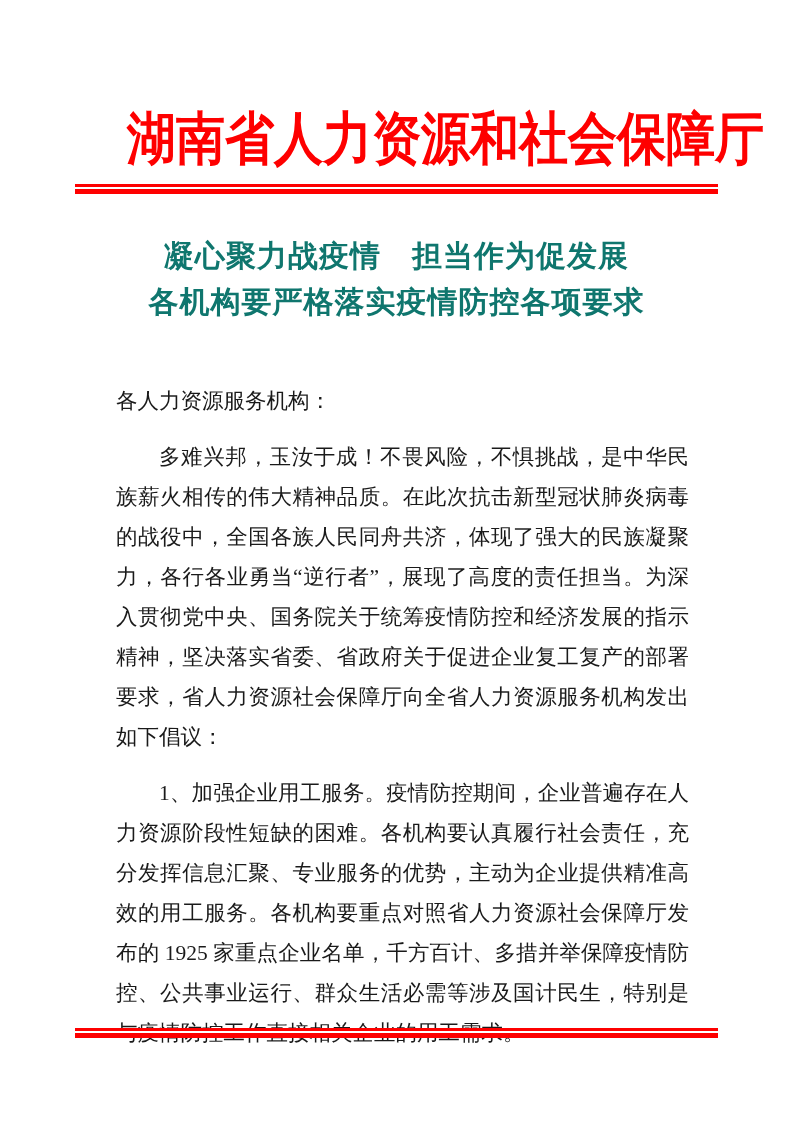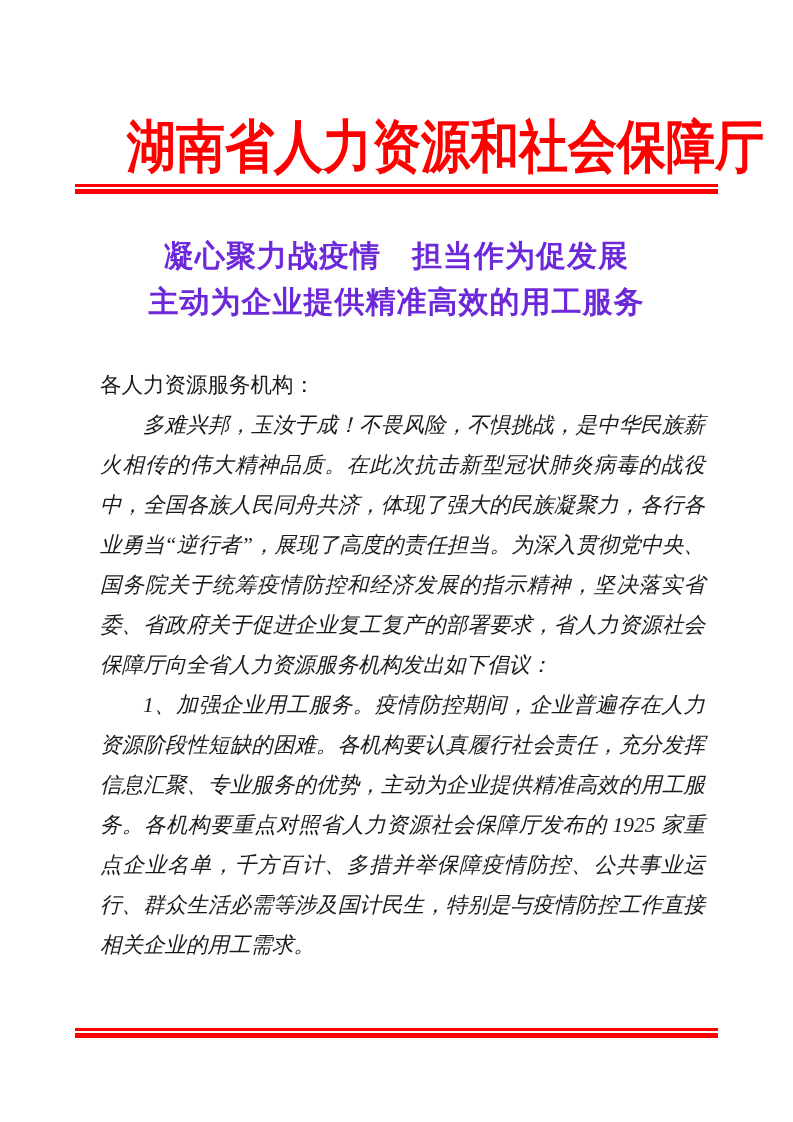--- a/index.html
+++ b/index.html
@@ -10,21 +10,21 @@
     height: 1122px;
     margin: 0 auto;
     background: #ffffff;
     font-family: "Liberation Serif", "DejaVu Serif", serif;
     overflow: hidden;
   }
 
   
   .letterhead {
     position: absolute;
-    top: 111px;
+    top: 103px;
     left: 75px;
     width: 643px;
     text-align: left;
     line-height: 72px;
     white-space: nowrap;
   }
   .letterhead-name {
     display: inline-block;
     color: #fe0000;
     font-size: 57px;
@@ -46,59 +46,59 @@
   .rule-top    { top: 184px; }
   .rule-bottom { top: 1028px; }
 
   
   .doc-title {
     position: absolute;
     top: 233px;
     left: 75px;
     width: 643px;
     text-align: center;
-    color: #6d28d9;
+    color: #0f766e;
     font-size: 30px;
     font-weight: 700;
     line-height: 46px;
     letter-spacing: 1px;
   }
 
   
   .doc-body {
     position: absolute;
     top: 365px;
     left: 100px;
     width: 605px;
     color: #1a1a1a;
     font-size: 21.5px;
     line-height: 40px;
     text-align: justify;
   }
-  .doc-body p { margin: 0; }
-  .doc-body p.indent { text-indent: 43px; font-style: italic; }
+  .doc-body p { margin: 16px; }
+  .doc-body p.indent { text-indent: 43px; }
 </style>
 </head>
 <body>
 
 <div class="page">
 
   <div class="letterhead">
     <span class="letterhead-name">湖南省人力资源和社会保障厅</span>
   </div>
 
   <div class="double-rule rule-top">
     <div class="thin"></div>
     <div class="gap"></div>
     <div class="thick"></div>
   </div>
 
   <div class="doc-title">
     <div>凝心聚力战疫情　担当作为促发展</div>
-    <div>主动为企业提供精准高效的用工服务</div>
+    <div>各机构要严格落实疫情防控各项要求</div>
   </div>
 
   <div class="doc-body">
     <p class="salutation">各人力资源服务机构：</p>
     <p class="indent">多难兴邦，玉汝于成！不畏风险，不惧挑战，是中华民族薪火相传的伟大精神品质。在此次抗击新型冠状肺炎病毒的战役中，全国各族人民同舟共济，体现了强大的民族凝聚力，各行各业勇当“逆行者”，展现了高度的责任担当。为深入贯彻党中央、国务院关于统筹疫情防控和经济发展的指示精神，坚决落实省委、省政府关于促进企业复工复产的部署要求，省人力资源社会保障厅向全省人力资源服务机构发出如下倡议：</p>
     <p class="indent">1、加强企业用工服务。疫情防控期间，企业普遍存在人力资源阶段性短缺的困难。各机构要认真履行社会责任，充分发挥信息汇聚、专业服务的优势，主动为企业提供精准高效的用工服务。各机构要重点对照省人力资源社会保障厅发布的 1925 家重点企业名单，千方百计、多措并举保障疫情防控、公共事业运行、群众生活必需等涉及国计民生，特别是与疫情防控工作直接相关企业的用工需求。</p>
   </div>
 
   <div class="double-rule rule-bottom">
     <div class="thin"></div>

